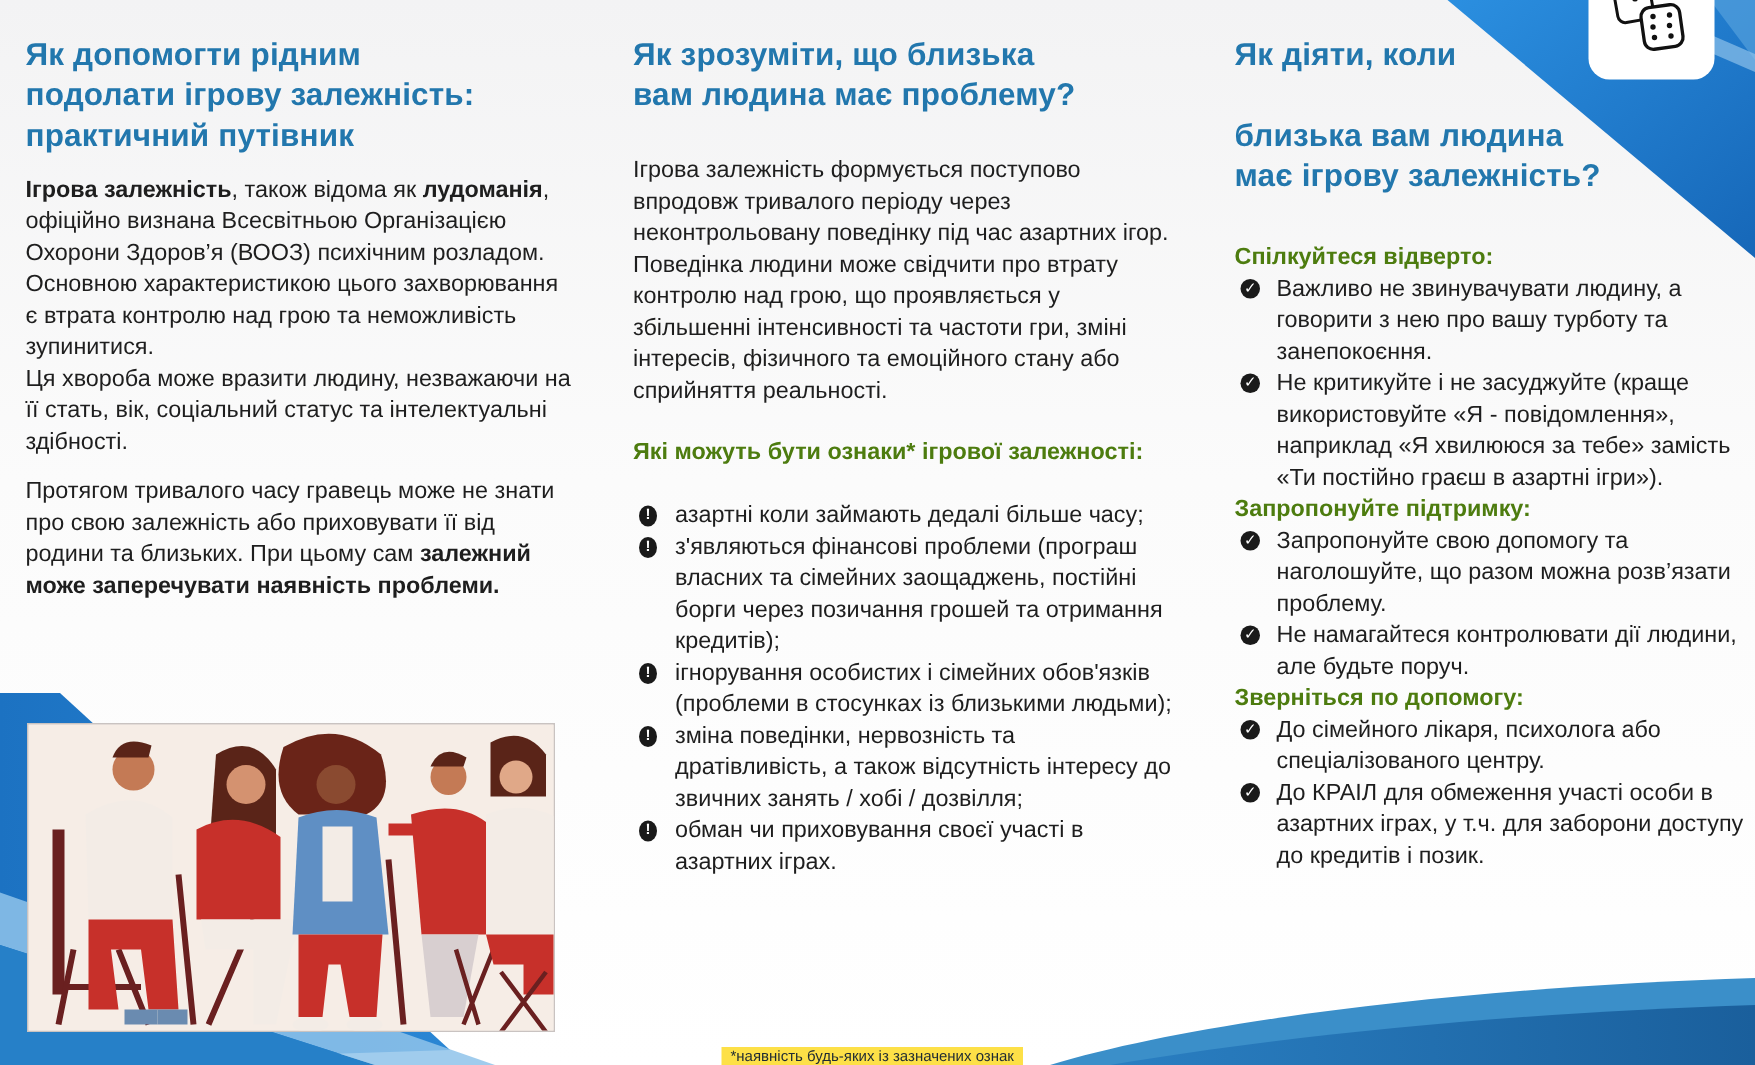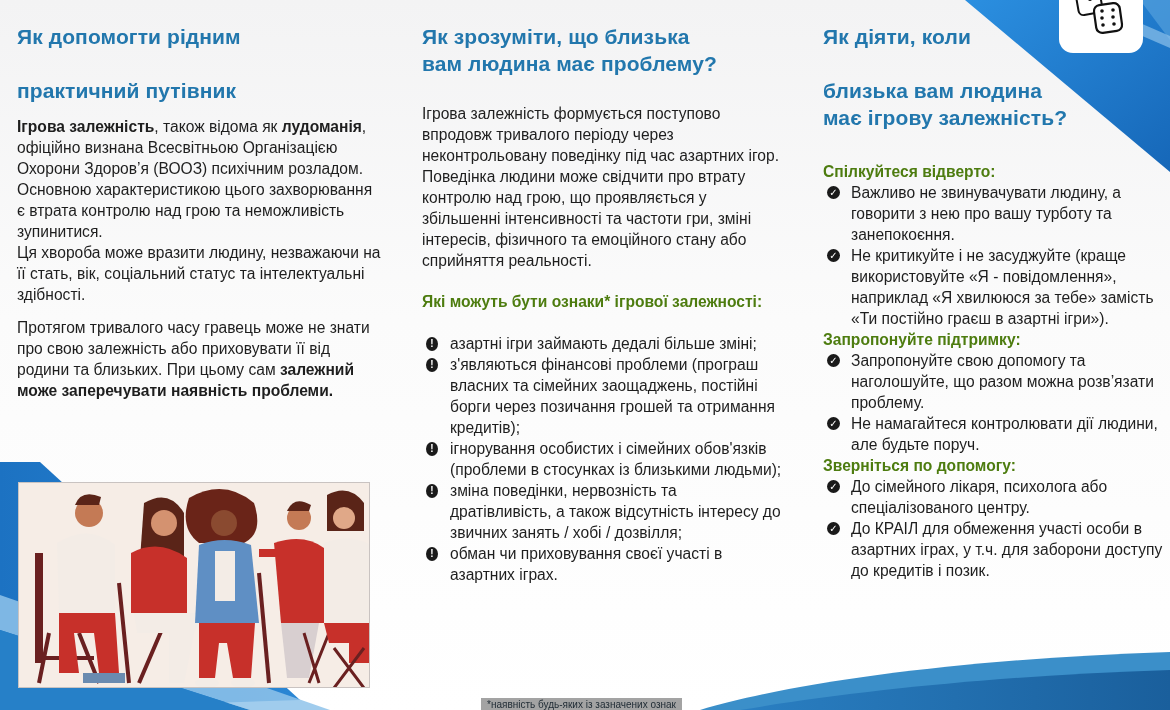--- a/index.html
+++ b/index.html
@@ -64,21 +64,21 @@
   }
   .ico.excl { width: 12px; height: 14px; border-radius: 50%; top: 4px; }
 
   .col-3 .h1 { width: 300px; }
   .col-3 .sec { margin-top: 0; }
   .col-3 .sec-first { margin-top: 30px; }
   ul.checks { list-style: none; }
 
   .footnote {
     position: absolute; left: 481px; top: 698px;
-    background: #a3a3a3; color: #1e2a33;
+    background: #fde047; color: #1e2a33;
     font-size: 10px; line-height: 13px; padding: 0 6px;
     height: 12px; overflow: hidden;
   }
 
   .illustration {
     position: absolute; left: 18px; top: 482px; width: 352px; height: 206px;
     background: #f7efe8;
     border: 1px solid #c9c3c1;
     overflow: hidden;
   }
@@ -131,21 +131,21 @@
     <circle cx="44" cy="45" r="1.8" fill="#111"></circle>
       <circle cx="55" cy="44" r="1.8" fill="#111"></circle>
   </svg>
 </div>
 
 <div class="page">
 
   <section class="col col-1">
     <h1 class="h1">
       <span>Як допомогти рідним</span><br>
-      <br>
+      <span>подолати ігрову залежність:</span><br>
       <span>практичний путівник</span>
     </h1>
     <p class="body-text p1"><b>Ігрова залежність</b><span>, також відома як </span><b>лудоманія</b><span>, офіційно визнана Всесвітньою Організацією Охорони Здоров’я (ВООЗ) психічним розладом. Основною характеристикою цього захворювання є втрата контролю над грою та неможливість зупинитися.</span><br><span>Ця хвороба може вразити людину, незважаючи на її стать, вік, соціальний статус та інтелектуальні здібності.</span></p>
     <p class="body-text p2"><span>Протягом тривалого часу гравець може не знати про свою залежність або приховувати її від родини та близьких. При цьому сам </span><b>залежний може заперечувати наявність проблеми.</b></p>
   </section>
 
   <div class="illustration">
     <svg width="352" height="206" viewBox="0 0 352 206">
       <rect width="352" height="206" fill="#f6ede6"></rect>
 
@@ -199,21 +199,21 @@
   </div>
 
   <section class="col col-2">
     <h2 class="h1">
       <span>Як зрозуміти, що близька</span><br>
       <span>вам людина має проблему?</span>
     </h2>
     <p class="body-text p1">Ігрова залежність формується поступово впродовж тривалого періоду через неконтрольовану поведінку під час азартних ігор. Поведінка людини може свідчити про втрату контролю над грою, що проявляється у збільшенні інтенсивності та частоти гри, зміні інтересів, фізичного та емоційного стану або сприйняття реальності.</p>
     <h3 class="subhead">Які можуть бути ознаки* ігрової залежності:</h3>
     <ul class="signs">
-      <li><span class="ico excl">!</span><span>азартні ігри займають дедалі більше зміні;</span></li>
+      <li><span class="ico excl">!</span><span>азартні коли займають дедалі більше часу;</span></li>
       <li><span class="ico excl">!</span><span>з'являються фінансові проблеми (програш власних та сімейних заощаджень, постійні борги через позичання грошей та отримання кредитів);</span></li>
       <li><span class="ico excl">!</span><span>ігнорування особистих і сімейних обов'язків (проблеми в стосунках із близькими людьми);</span></li>
       <li><span class="ico excl">!</span><span>зміна поведінки, нервозність та дратівливість, а також відсутність інтересу до звичних занять / хобі / дозвілля;</span></li>
       <li><span class="ico excl">!</span><span>обман чи приховування своєї участі в азартних іграх.</span></li>
     </ul>
   </section>
 
   <div class="footnote">*наявність будь-яких із зазначених ознак</div>
 
   <section class="col col-3">

